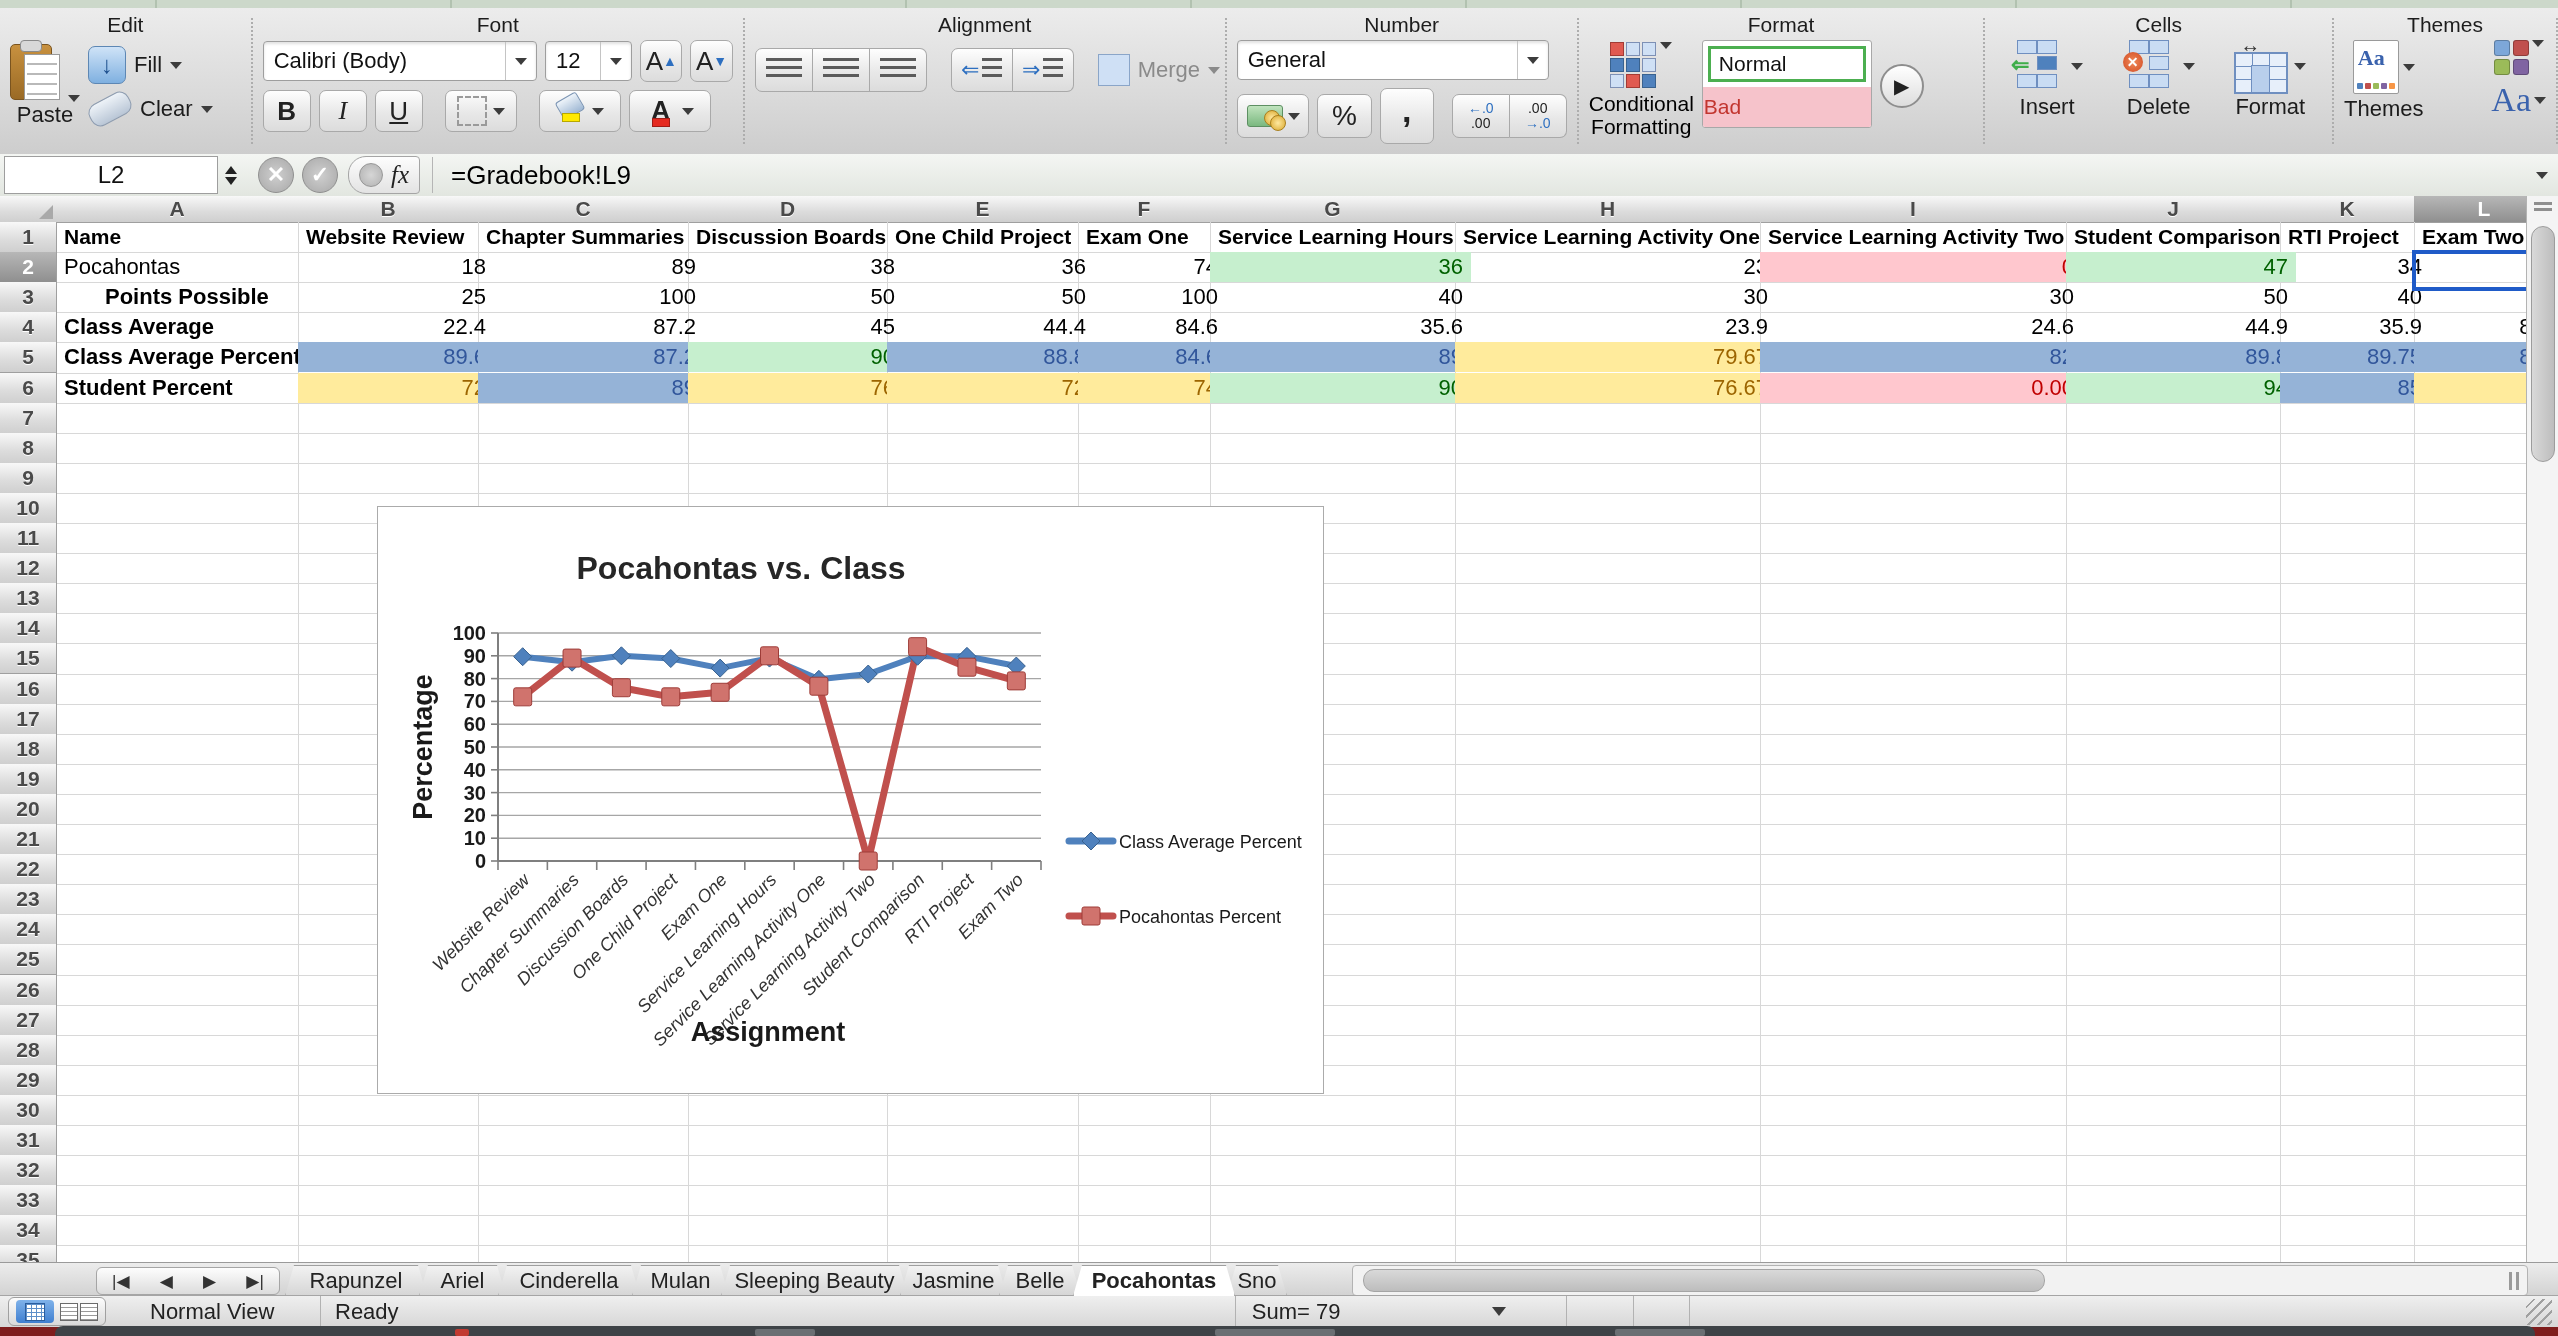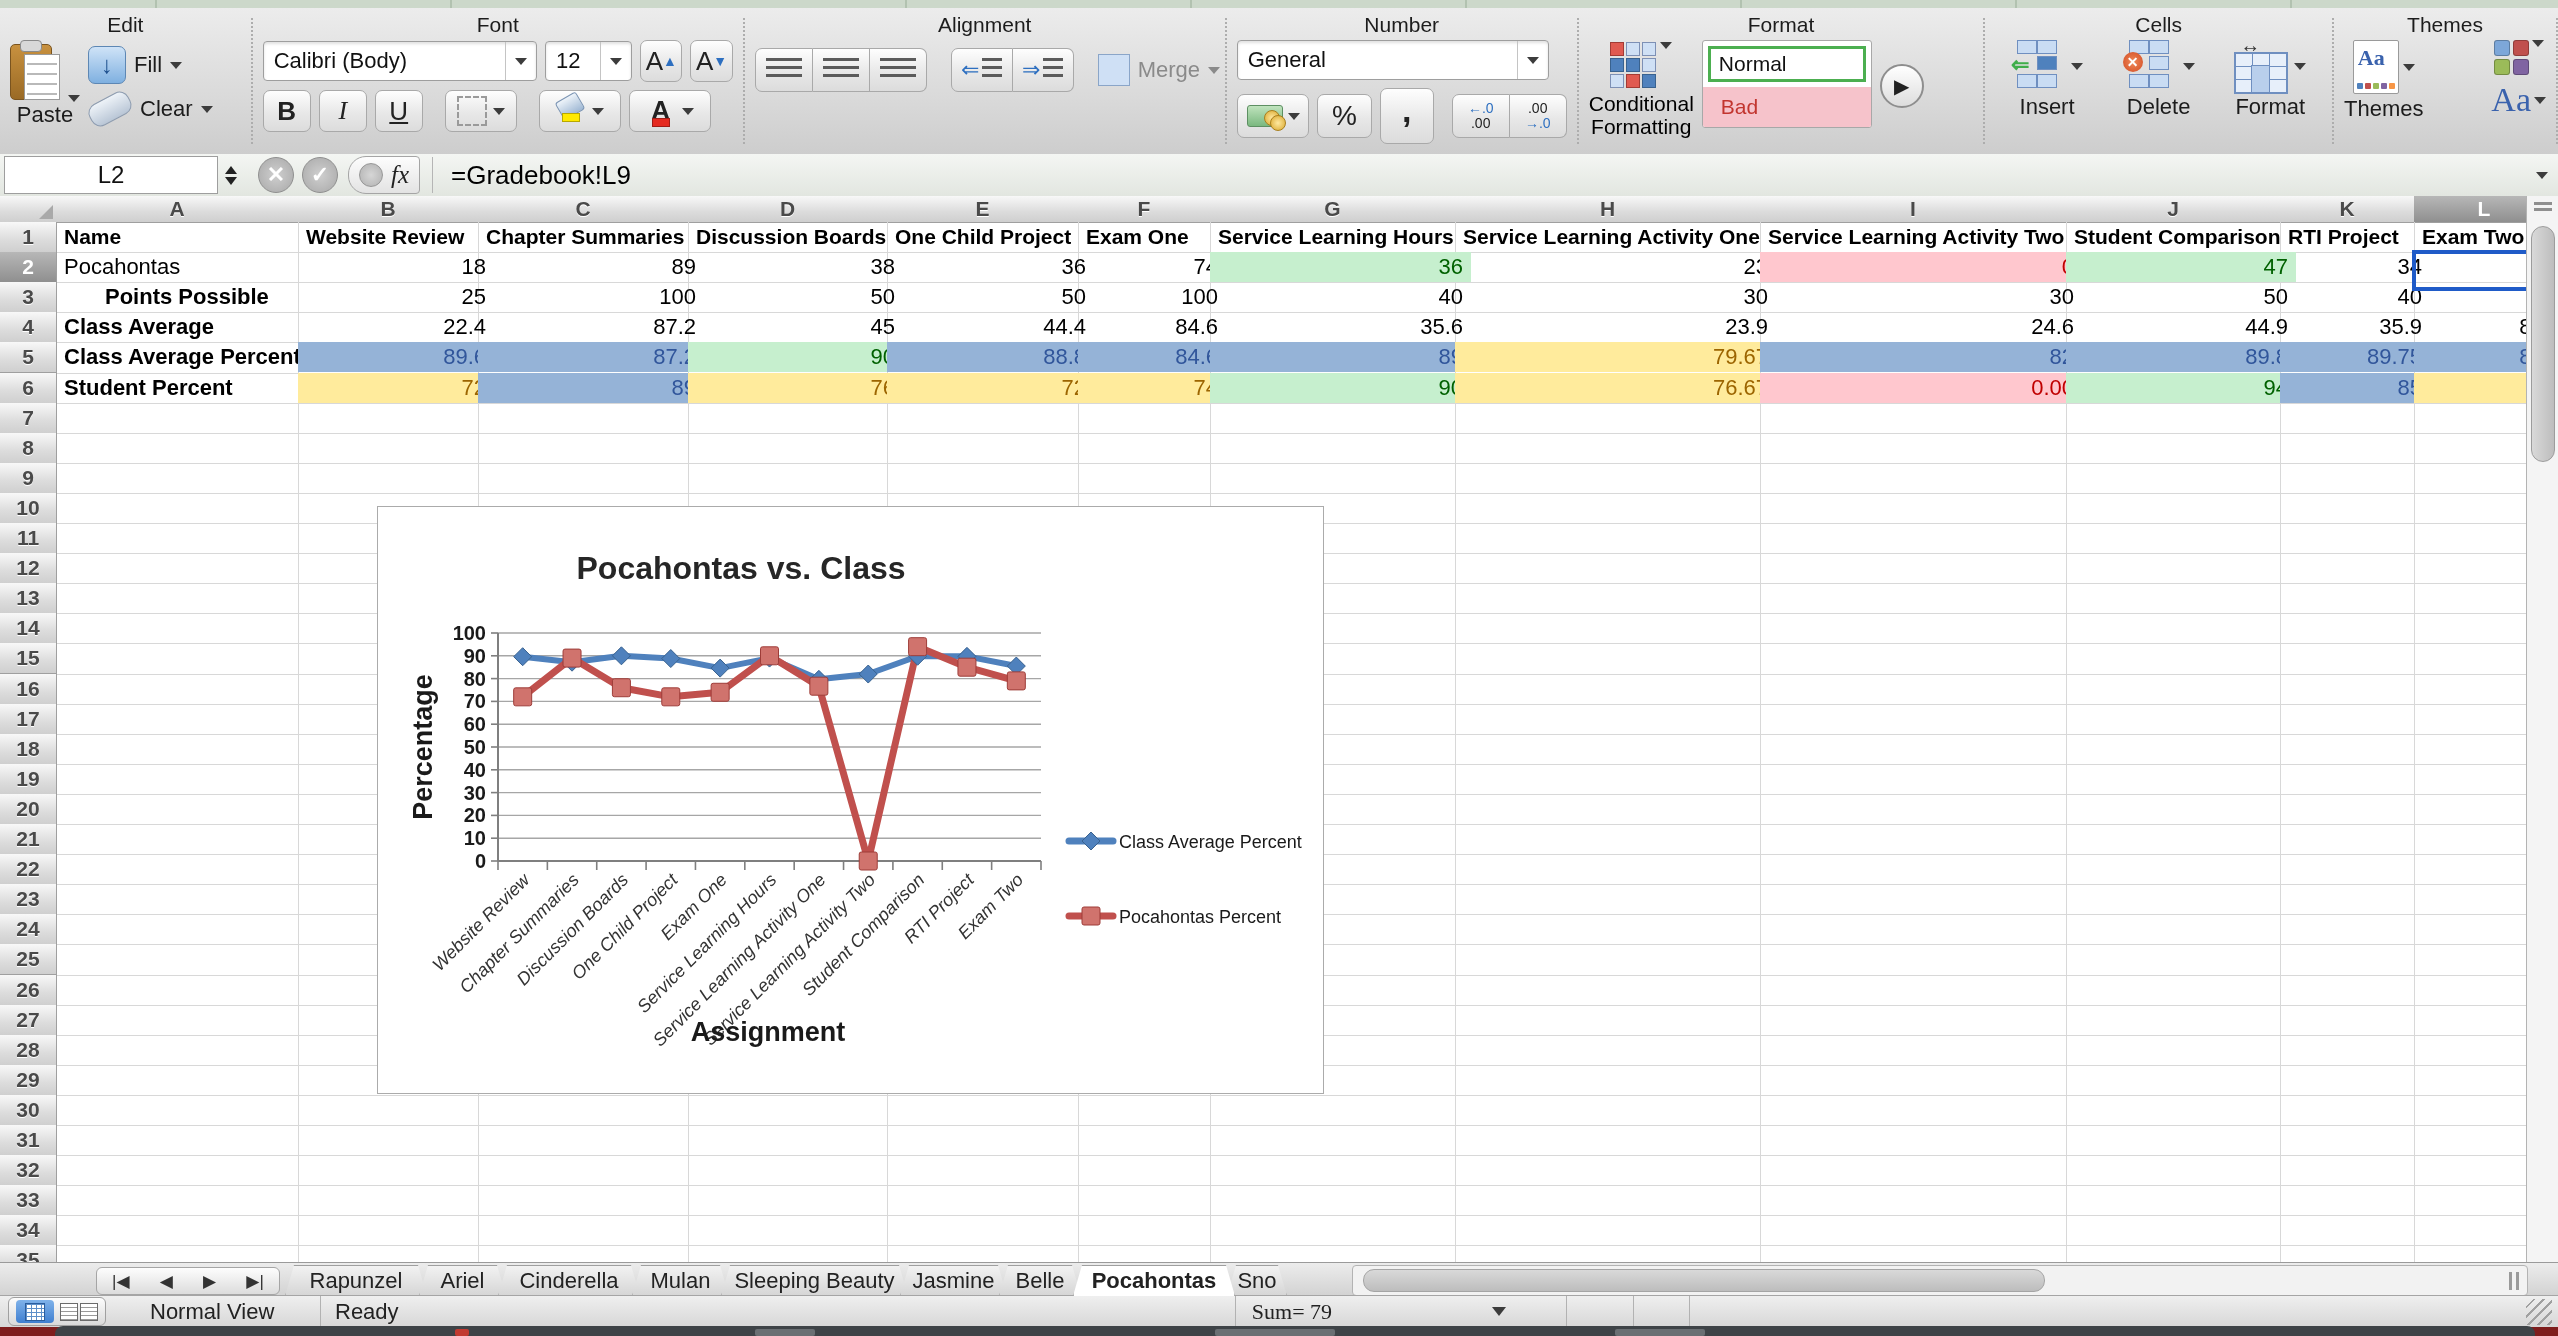--- a/index.html
+++ b/index.html
@@ -42,21 +42,21 @@
   
   .note{width:34px;height:20px;background:linear-gradient(#bfe3bd,#7ab87f);border:1px solid #5d8f62;border-radius:3px;position:relative;}
   .coin{position:absolute;width:14px;height:14px;border-radius:50%;background:radial-gradient(#ffe9a0,#d9a72c);border:1px solid #a97f1d;}
   
   .cfgrid{display:grid;grid-template-columns:14px 14px 14px;grid-template-rows:14px 14px 14px;gap:2px;}
   .cfgrid div{border:1px solid #7d90b5;background:#cfe0f5;}
   .cfgrid .r{background:#e05a50;border-color:#a23b34;}
   .cfgrid .b{background:#4f81bd;border-color:#39628f;}
   .stylelist{width:168px;background:#fff;border:1px solid #a8a8a8;border-radius:3px;overflow:hidden;}
   .stylelist .norm{margin:5px;border:3px solid #4caf50;height:30px;display:flex;align-items:center;padding-left:8px;font-size:21px;color:#111;}
-  .stylelist .bad{margin:0 0 0 0;background:#f6c3cb;height:40px;display:flex;align-items:center;padding-left:18px;font-size:21px;color:#c2352f;}
+  .stylelist .bad{margin:0 0 0 0;background:#f6c3cb;height:40px;display:flex;align-items:center;padding-left:1px;font-size:21px;color:#c2352f;}
   .circbtn{width:40px;height:40px;border-radius:50%;border:2px solid #8e8e8e;background:linear-gradient(#fff,#ddd);
            display:flex;align-items:center;justify-content:center;font-size:20px;color:#222;}
   
   .cellsico{position:relative;width:56px;height:52px;}
   .mini{position:absolute;width:18px;height:12px;background:#c9dcf3;border:1px solid #6f8fc0;}
   .cellslabel{font-size:22px;color:#1c1c1c;text-align:center;margin-top:2px;}
   .themedoc{width:44px;height:52px;background:#fff;border:1px solid #9a9a9a;border-radius:2px;position:relative;}
   .themedoc .aa{position:absolute;left:4px;top:4px;font-size:22px;color:#3a62ad;font-weight:bold;font-family:"Liberation Serif",serif;}
   .dotrow{position:absolute;left:3px;bottom:4px;display:flex;gap:2px;}
   .dotrow div{width:6px;height:6px;border-radius:1px;}
@@ -717,21 +717,21 @@
         <div style="display:flex;gap:2px;">
             <div class="pg"></div>
             <div class="pg"></div>
           </div>
       </div>
     </div>
     <span style="margin-left:44px;width:170px;">Normal View</span>
     <div class="ssep"></div>
     <span style="margin-left:14px;">Ready</span>
     <div class="ssep" style="margin-left:auto;"></div>
-    <span style="margin-left:16px;width:240px;font-family:Liberation Serif, serif;">Sum= 79</span>
+    <span style="margin-left:16px;width:240px;">Sum= 79</span>
     <span class="dd" style="margin-right:60px;"></span>
     <div class="ssep"></div>
       <div style="width:66px;"></div>
       <div class="ssep"></div>
       <div style="width:55px;"></div>
       <div class="ssep"></div>
     <div id="diag"></div>
   </div>
 
   <div class="abs" id="dock">

